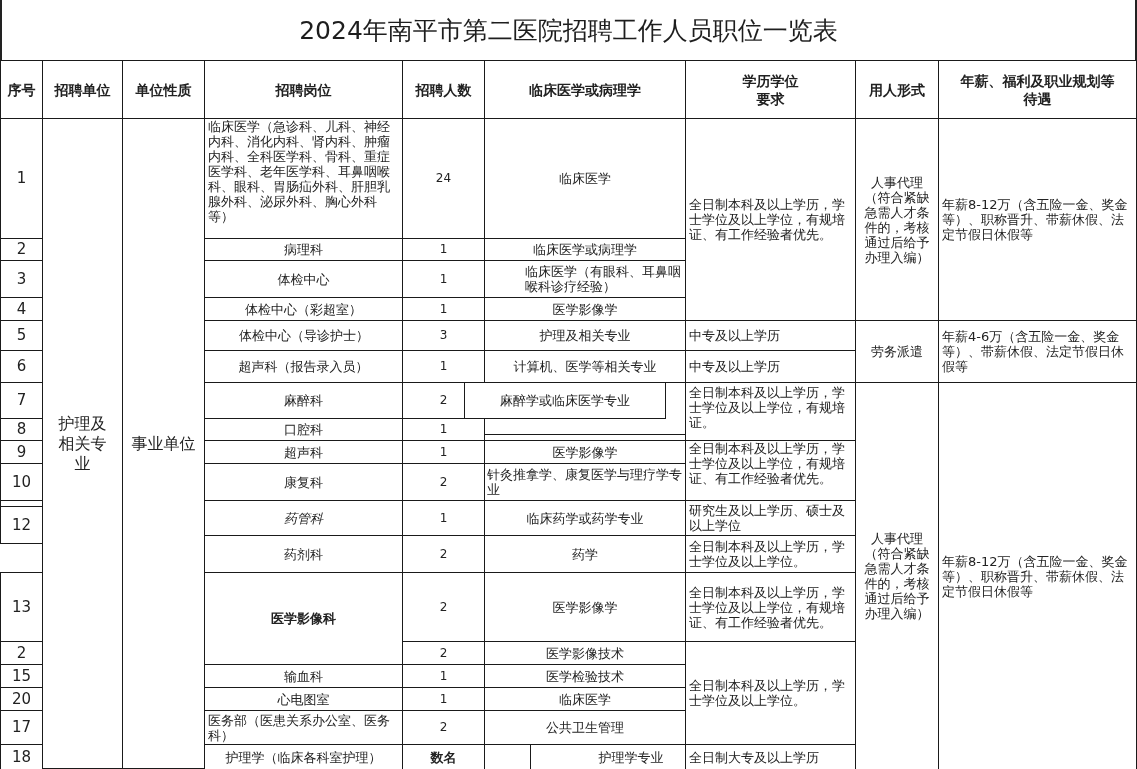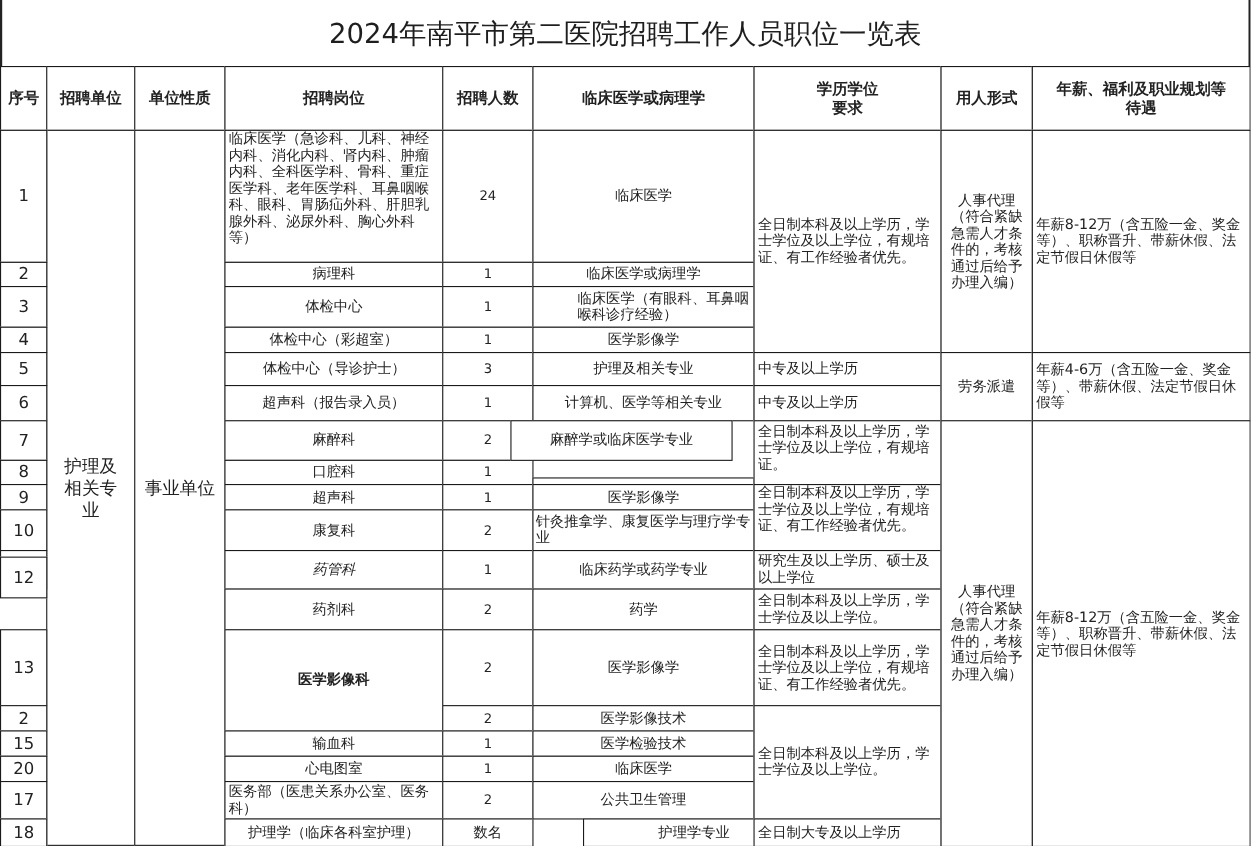--- a/index.html
+++ b/index.html
@@ -86,21 +86,21 @@
 <div class="cell num" style="left:402px;top:418px;width:83px;height:23px;">1</div>
 <div class="cell num" style="left:402px;top:440px;width:83px;height:24px;">1</div>
 <div class="cell num" style="left:402px;top:463px;width:83px;height:38px;">2</div>
 <div class="cell num" style="left:402px;top:500px;width:83px;height:36px;">1</div>
 <div class="cell num" style="left:402px;top:535px;width:83px;height:38px;">2</div>
 <div class="cell num" style="left:402px;top:572px;width:83px;height:70px;">2</div>
 <div class="cell num" style="left:402px;top:641px;width:83px;height:24px;">2</div>
 <div class="cell num" style="left:402px;top:664px;width:83px;height:24px;">1</div>
 <div class="cell num" style="left:402px;top:687px;width:83px;height:24px;">1</div>
 <div class="cell num" style="left:402px;top:710px;width:83px;height:35px;">2</div>
-<div class="cell" style="left:402px;top:744px;width:83px;height:26px;">数名</div>
+<div class="cell" style="left:402px;top:744px;width:83px;height:26px;font-weight:bold;">数名</div>
 
 <div class="cell" style="left:484px;top:118px;width:202px;height:121px;">临床医学</div>
 <div class="cell" style="left:484px;top:238px;width:202px;height:23px;">临床医学或病理学</div>
 <div class="cell left" style="left:484px;top:260px;width:202px;height:38px;padding-left:40px;">临床医学（有眼科、耳鼻咽喉科诊疗经验）</div>
 <div class="cell" style="left:484px;top:297px;width:202px;height:24px;">医学影像学</div>
 <div class="cell" style="left:484px;top:320px;width:202px;height:31px;">护理及相关专业</div>
 <div class="cell" style="left:484px;top:350px;width:202px;height:33px;">计算机、医学等相关专业</div>
 <div class="cell" style="left:464px;top:382px;width:202px;height:37px;">麻醉学或临床医学专业</div>
 <div class="cell" style="left:484px;top:434px;width:202px;height:36px;">口腔医学</div>
 <div class="cell" style="left:484px;top:440px;width:202px;height:24px;">医学影像学</div>

